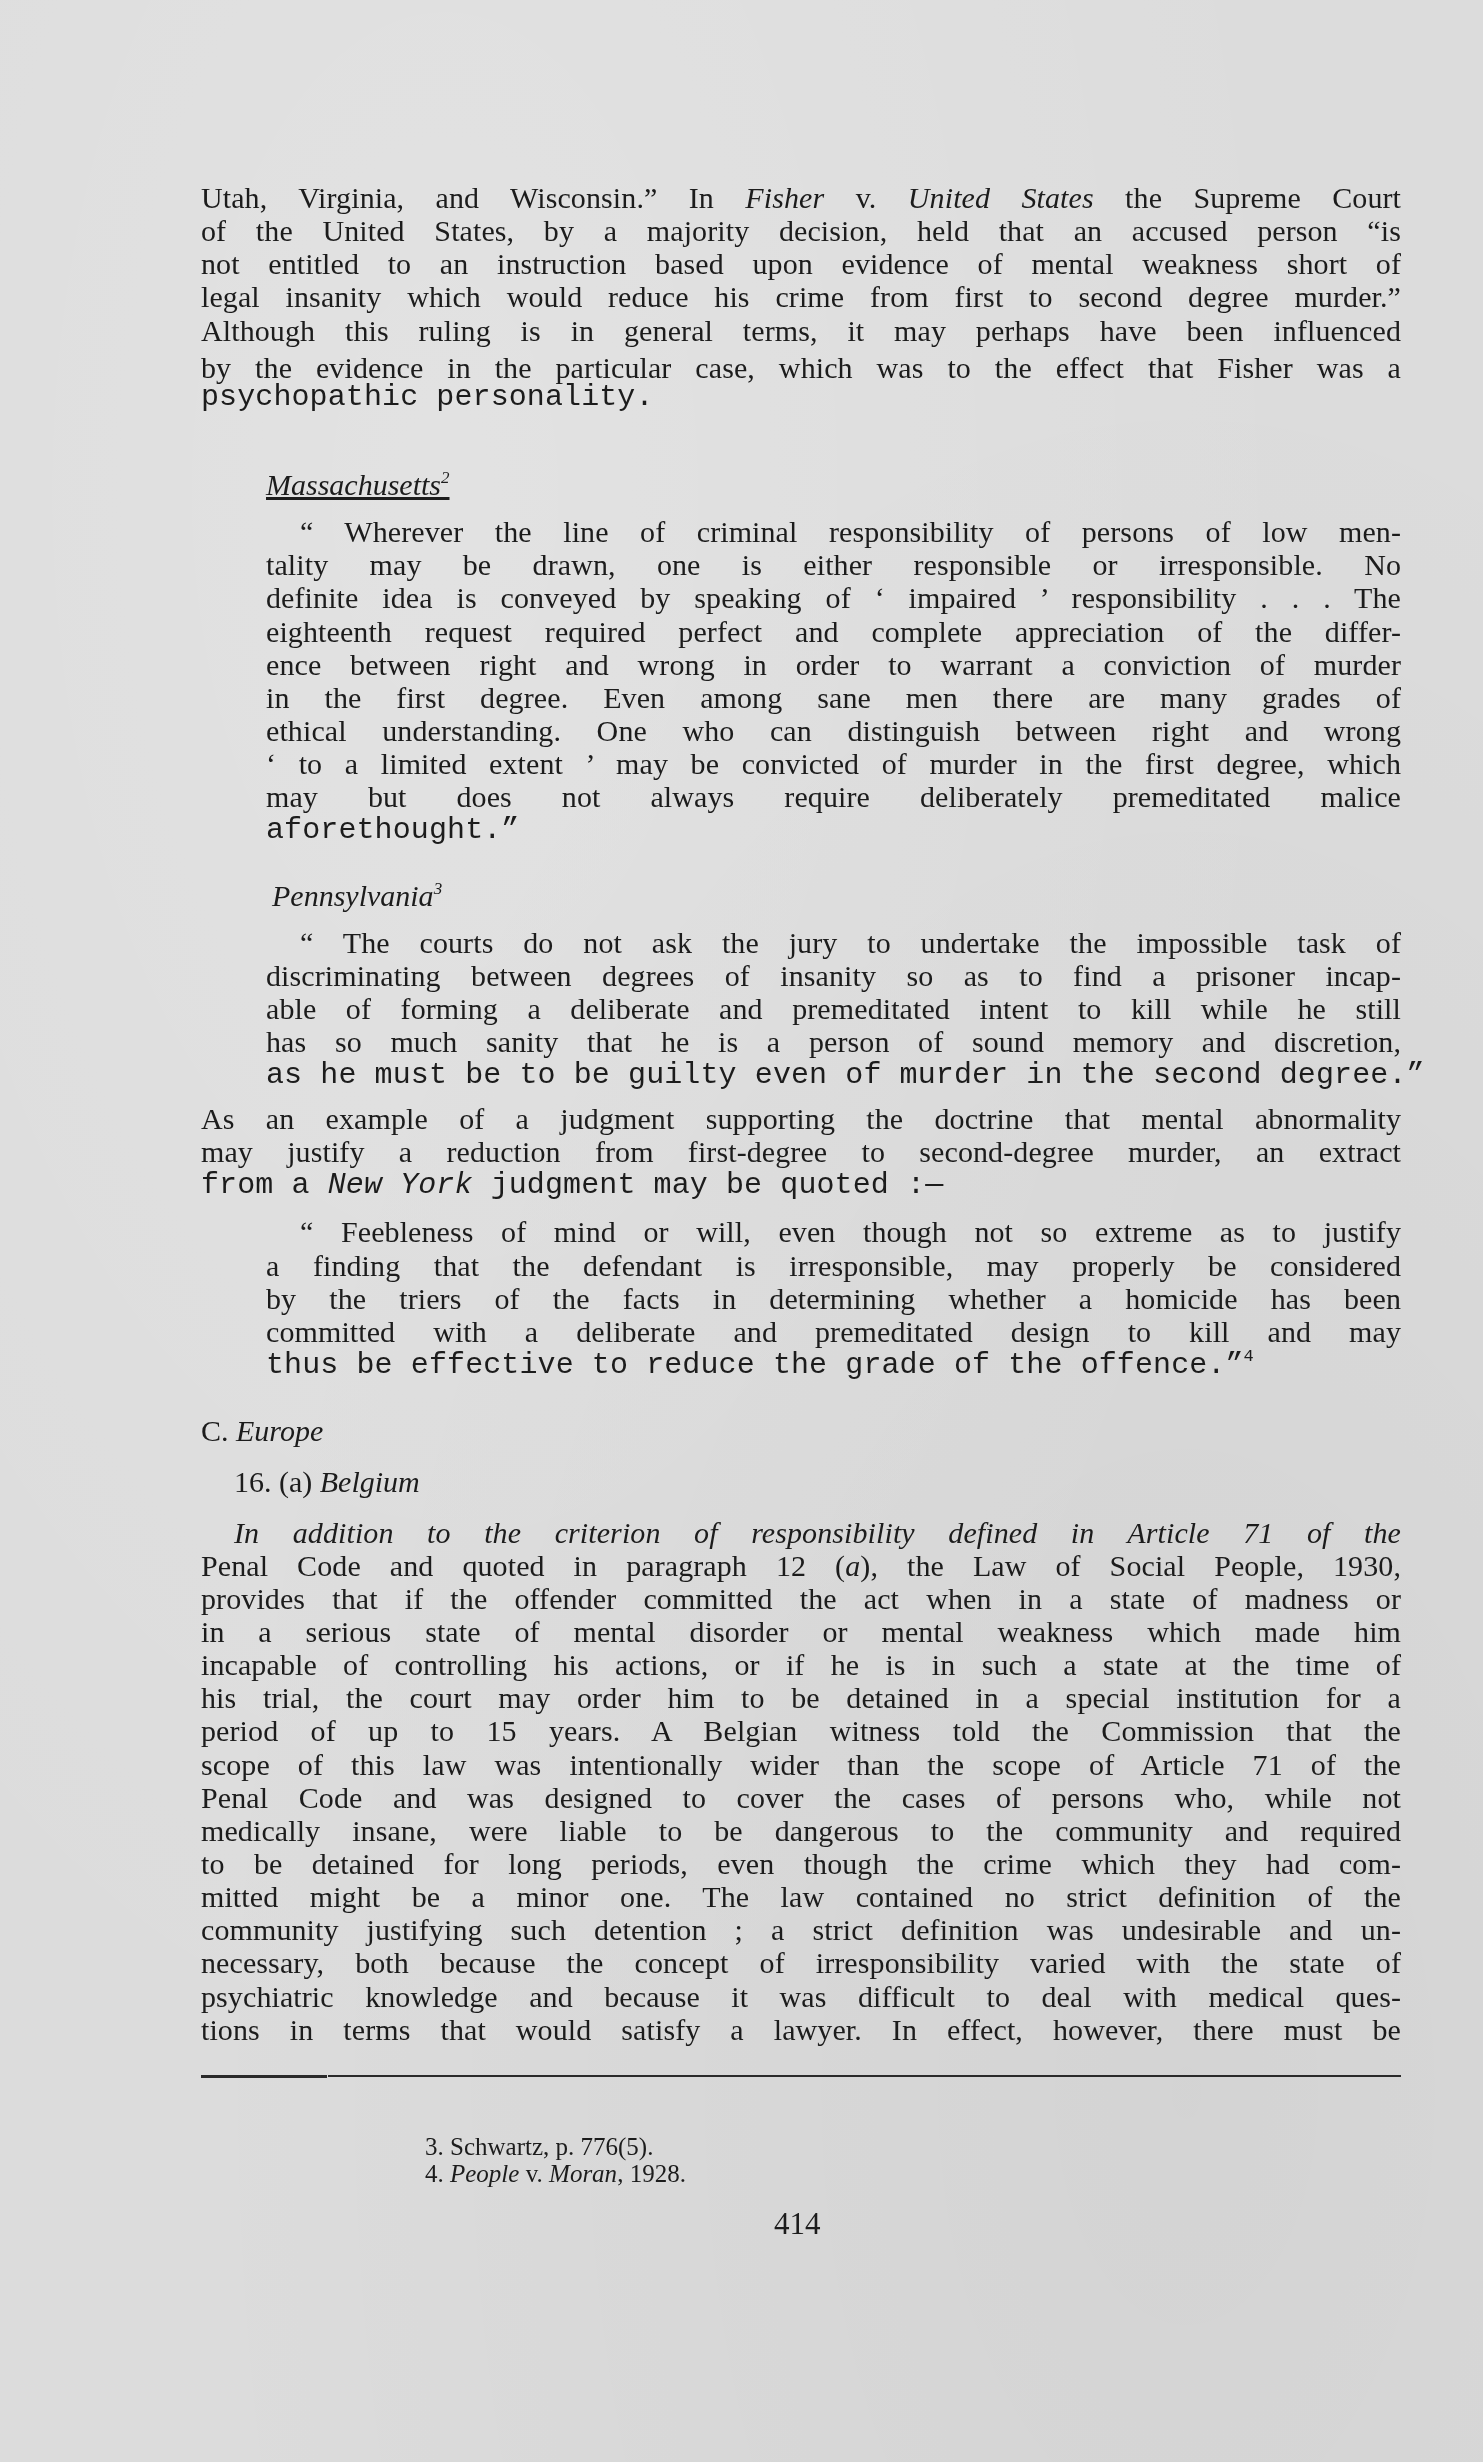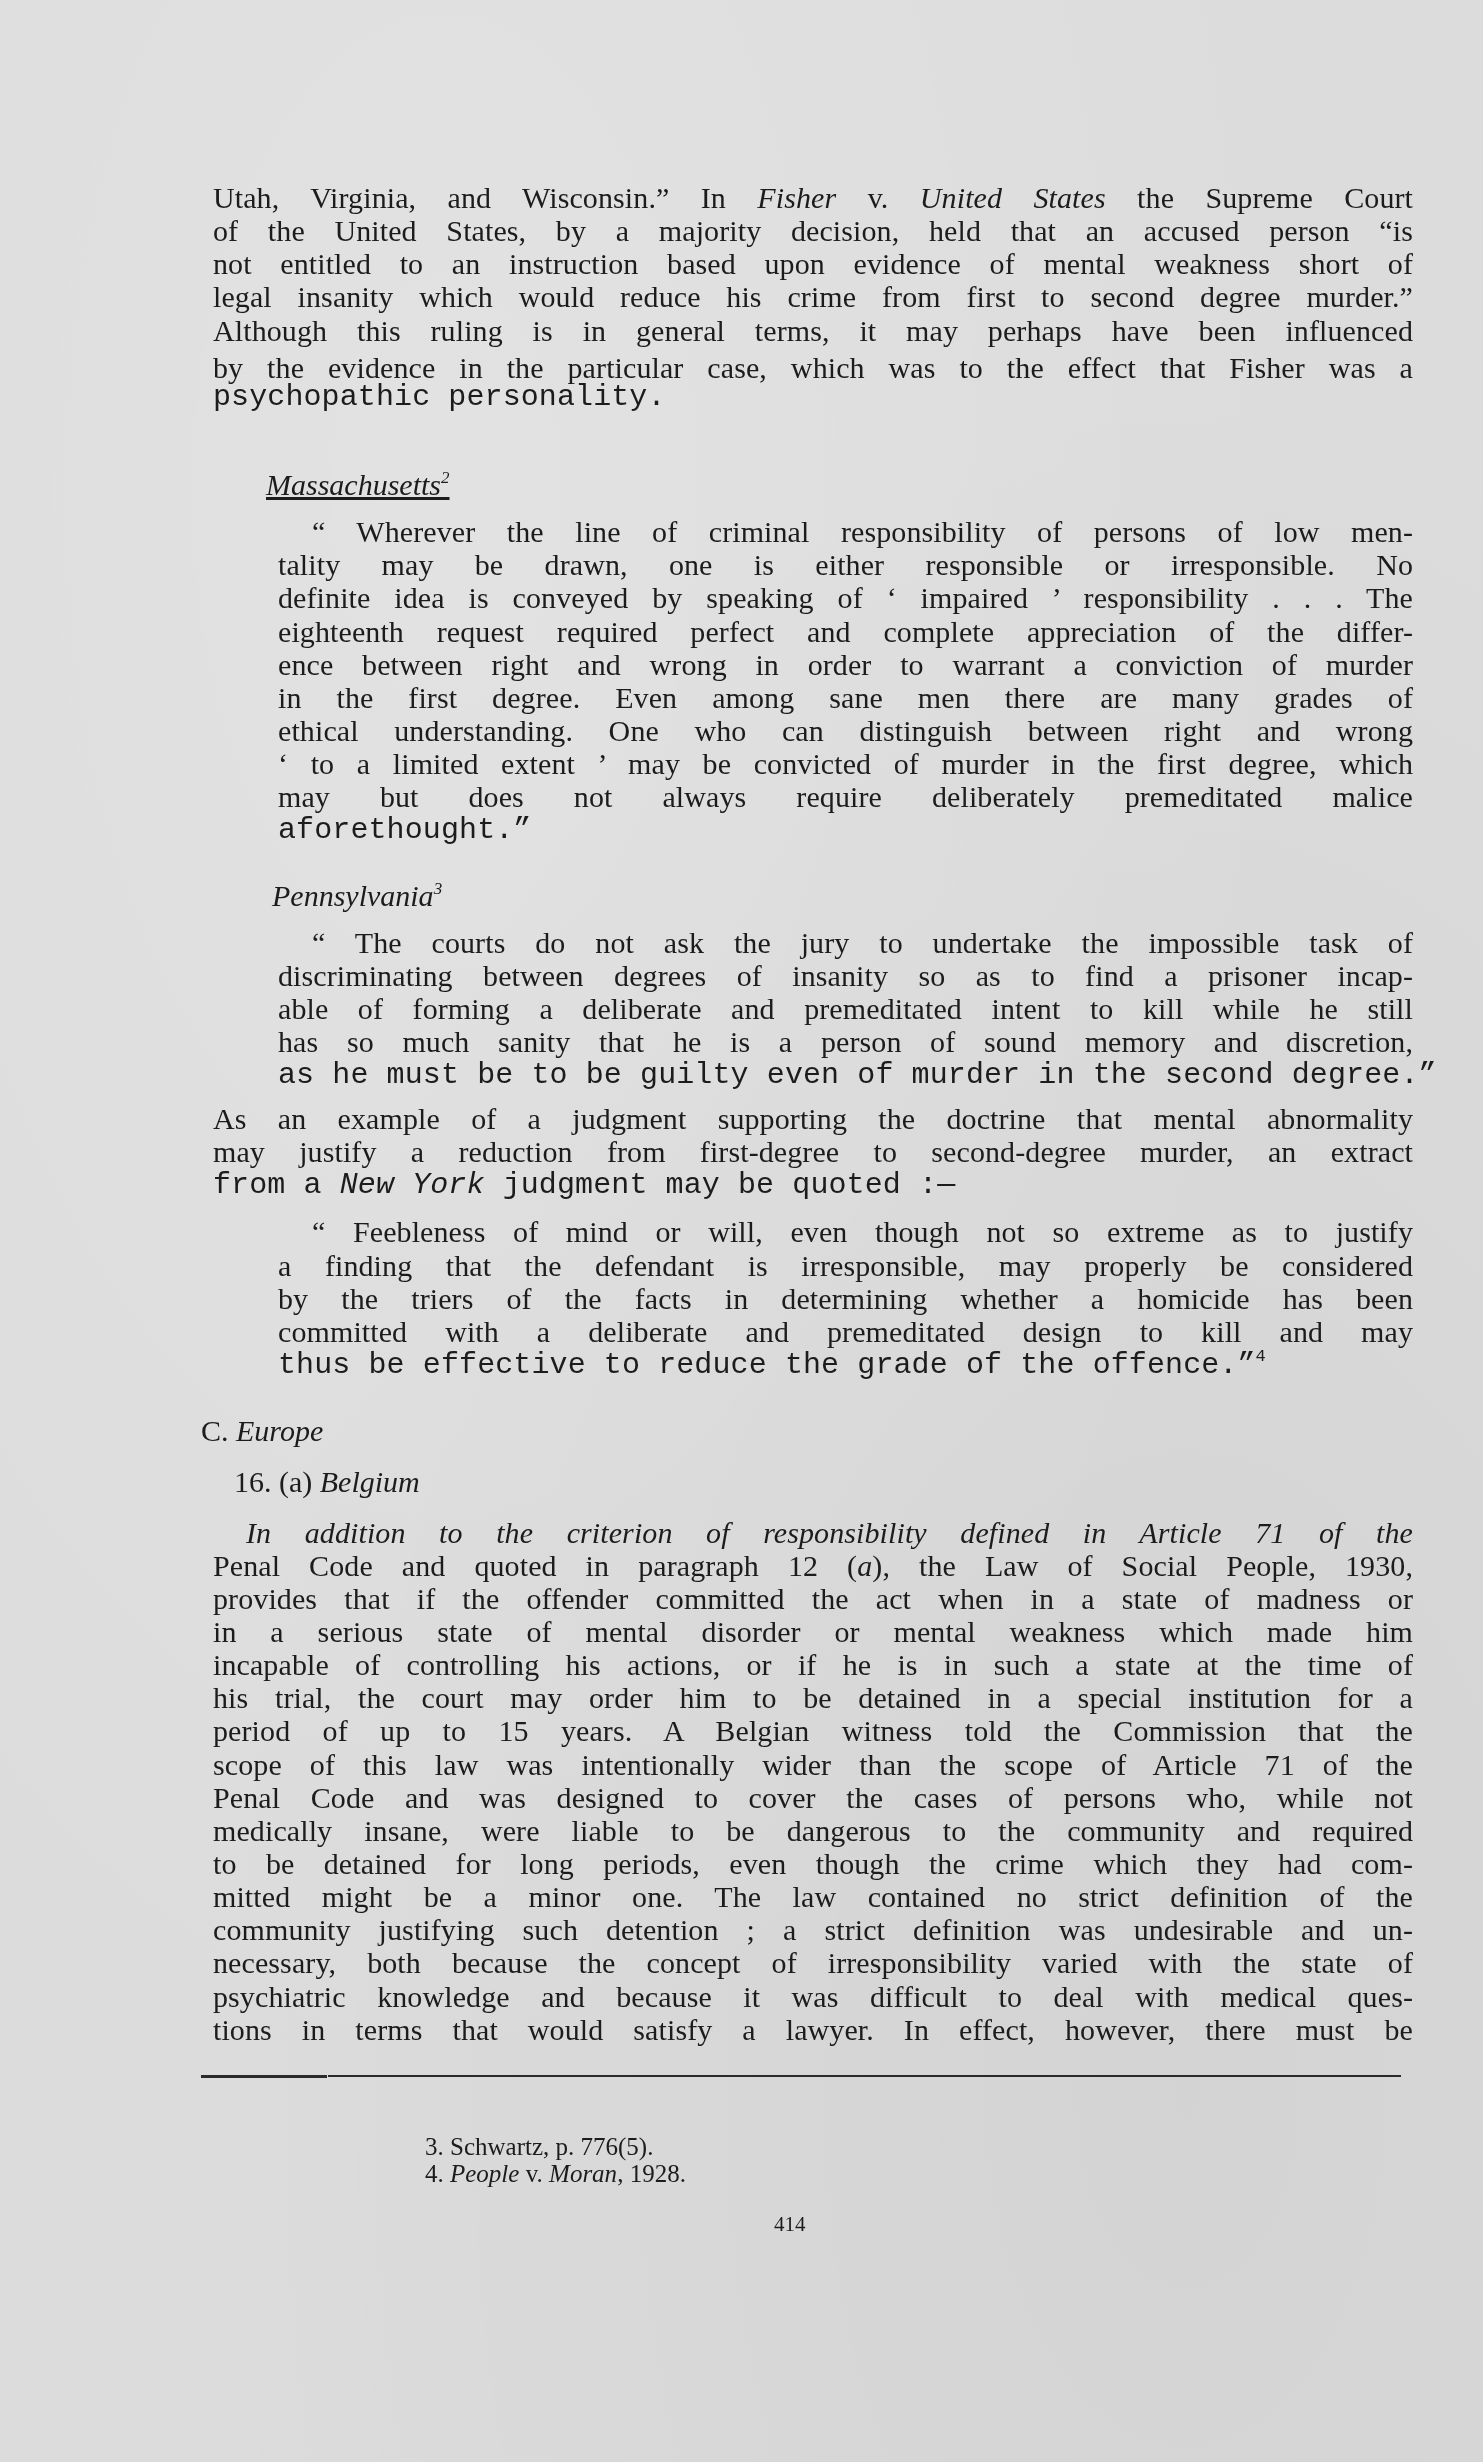--- a/index.html
+++ b/index.html
@@ -14,36 +14,35 @@
   }
   .page { position: absolute; left: 0; top: 0; width: 1483px; height: 2462px; }
   .line {
     position: absolute;
     font-size: 30px;
     line-height: 34px;
     white-space: nowrap;
     text-align: justify;
     text-align-last: justify;
     letter-spacing: 0.1px;
-    margin-left: 12px;
   }
   .line.last { text-align-last: left; font-family: Liberation Mono, monospace; }
   .full  { left: 201px; width: 1200px; }
   .quote { left: 266px; width: 1135px; }
   .ind1  { left: 234px; }
   .ind2  { left: 266px; text-decoration: underline; }
   .ind3  { left: 300px; width: 1101px; }
   .belgium-first { left: 234px; width: 1167px; font-style: italic; }
   i, .it { font-style: italic; }
   sup { font-size: 17px; line-height: 0; vertical-align: 12px; }
   .heading { position: absolute; font-size: 30px; line-height: 34px; white-space: nowrap; }
   .rule-short { position: absolute; left: 201px; top: 2075px; width: 126px; height: 2.5px; background: #2a2a2a; }
   .rule-long  { position: absolute; left: 328px; top: 2075px; width: 1073px; height: 1.7px; background: #2a2a2a; }
   .fn { position: absolute; left: 425px; font-size: 25px; line-height: 29px; white-space: nowrap; }
-  .pageno { position: absolute; left: 774px; top: 2207px; font-size: 21px; line-height: 34px; }
+  .pageno { position: absolute; left: 774px; top: 2207px; font-size: 31px; line-height: 34px; }
 </style>
 </head>
 <body>
 
 <div class="page">
 
   <div>
     <div class="line full" style="top:181px"><span>Utah, Virginia, and Wisconsin.” In </span><i>Fisher</i><span> v. </span><i>United States</i><span> the Supreme Court</span></div>
     <div class="line full" style="top:214px">of the United States, by a majority decision, held that an accused person “is</div>
     <div class="line full" style="top:247px">not entitled to an instruction based upon evidence of mental weakness short of</div>

